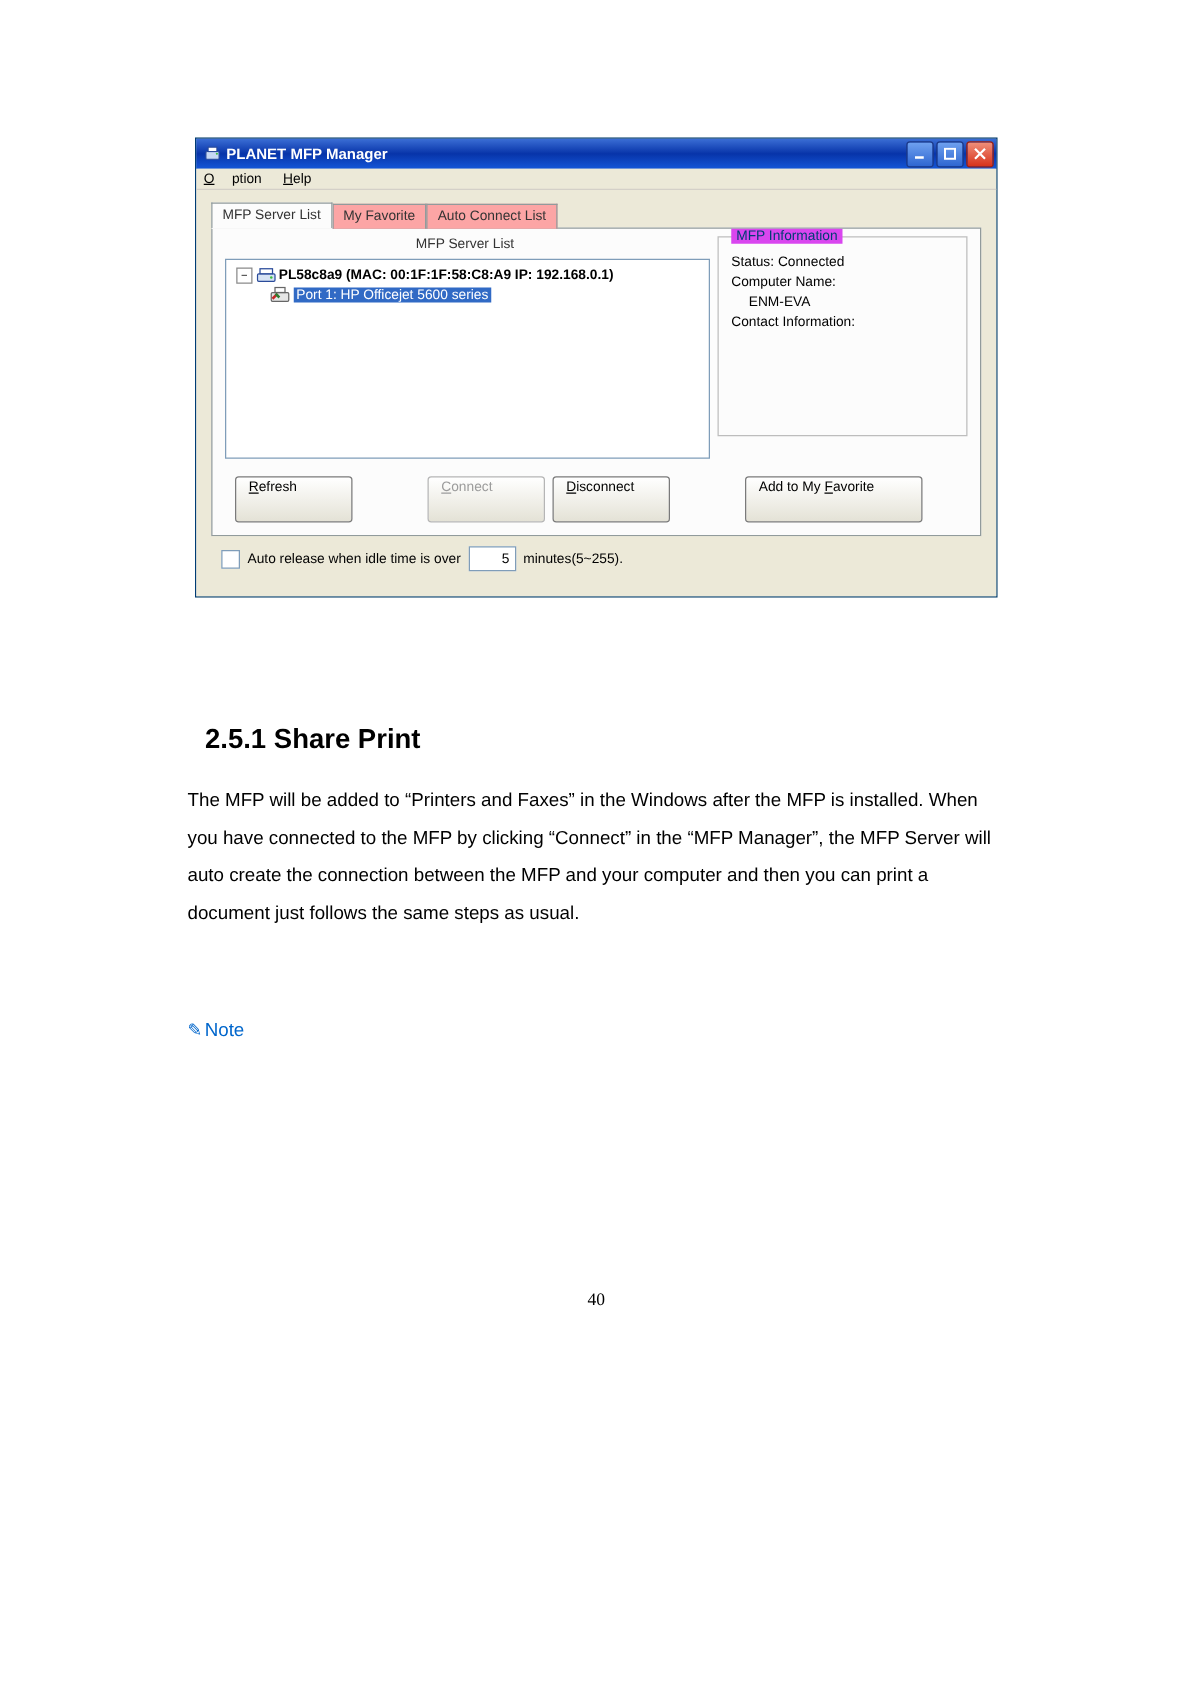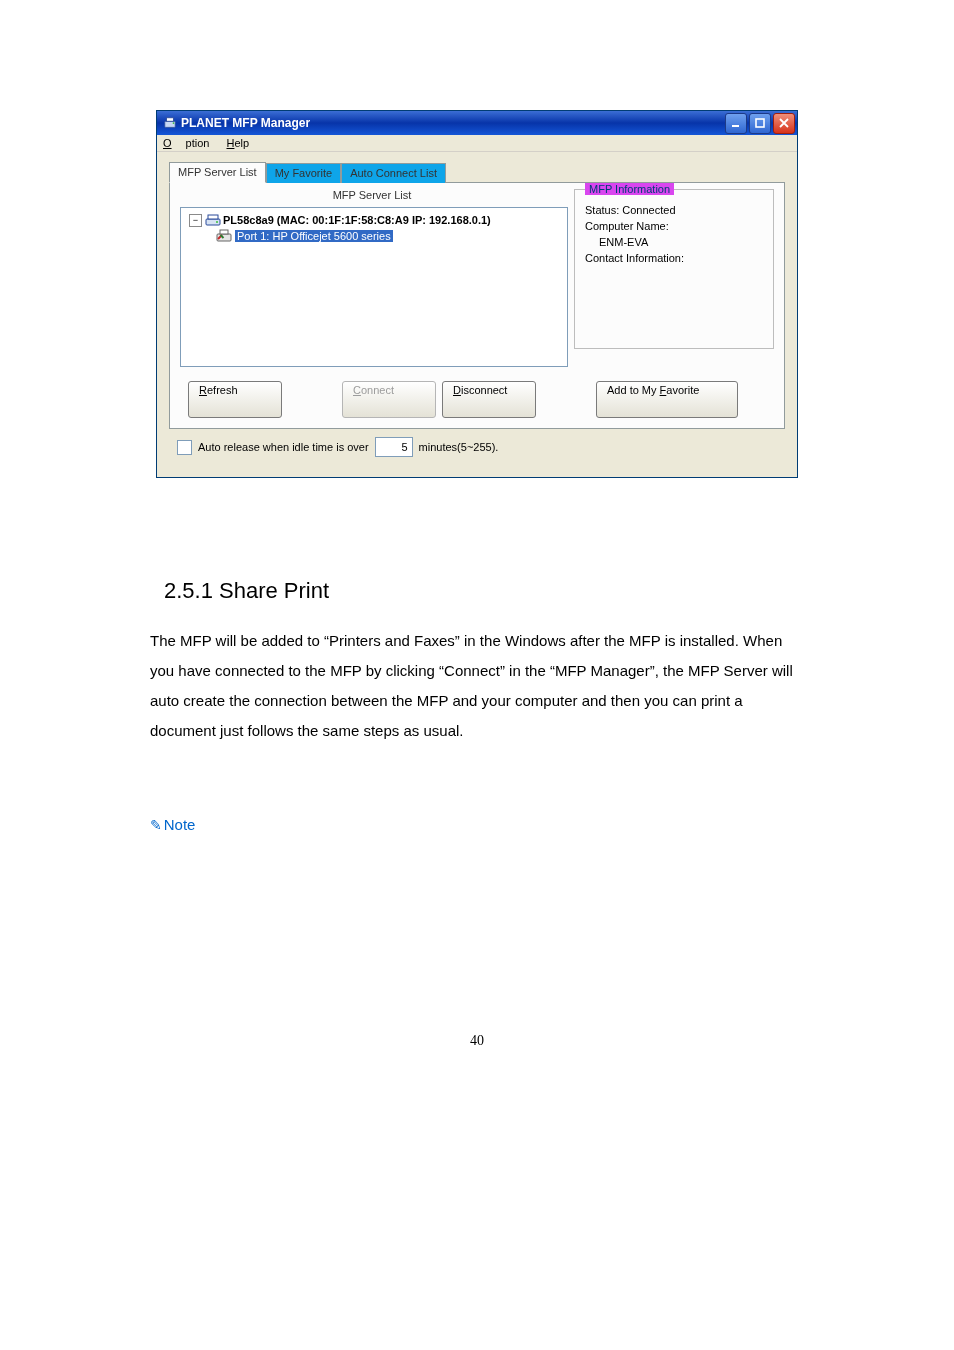--- a/index.html
+++ b/index.html
@@ -67,21 +67,21 @@
   
   .tabstrip {
     display: flex;
     align-items: flex-end;
     margin-bottom: -1px;
   }
   .tab {
     padding: 3px 8px 4px 8px;
     border: 1px solid #919b9c;
     border-bottom: none;
-    background: #0ea5e9;
+    background: #fca5a5;
     margin-right: 0px;
     position: relative;
     color: #333;
   }
   .tab.active {
     background: #fcfcfc;
     border-bottom: 1px solid #fcfcfc;
     z-index: 2;
   }
   .tab-panel {
@@ -202,21 +202,21 @@
     background: #fff;
     text-align: right;
     padding: 0 4px;
     font-size: 11px;
     line-height: 18px;
   }
 
   
   .doc-heading {
     font-family: Verdana, Arial, sans-serif;
-    font-weight: normal;
+    font-weight: bold;
     font-size: 22px;
     margin: 100px 0 22px 14px;
   }
   .doc-para {
     font-family: Verdana, Arial, sans-serif;
     font-size: 15px;
     line-height: 2.0;
     margin: 0 0 0 0;
   }
   .note-table {

